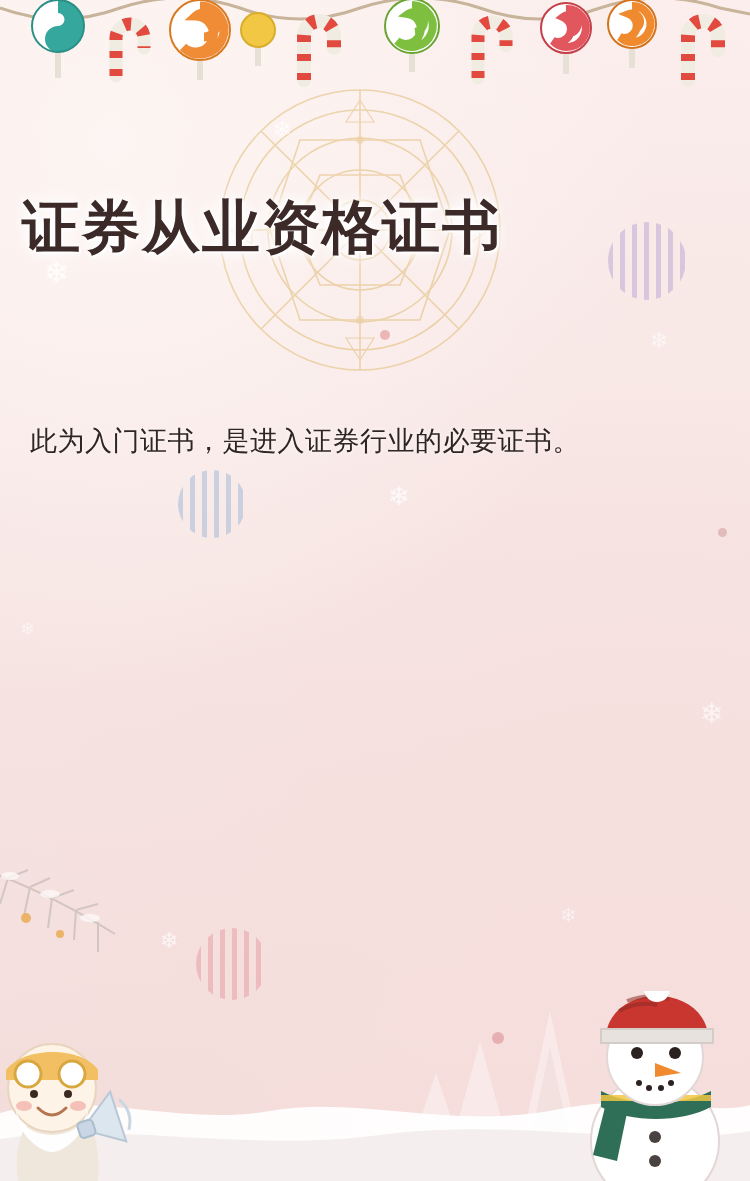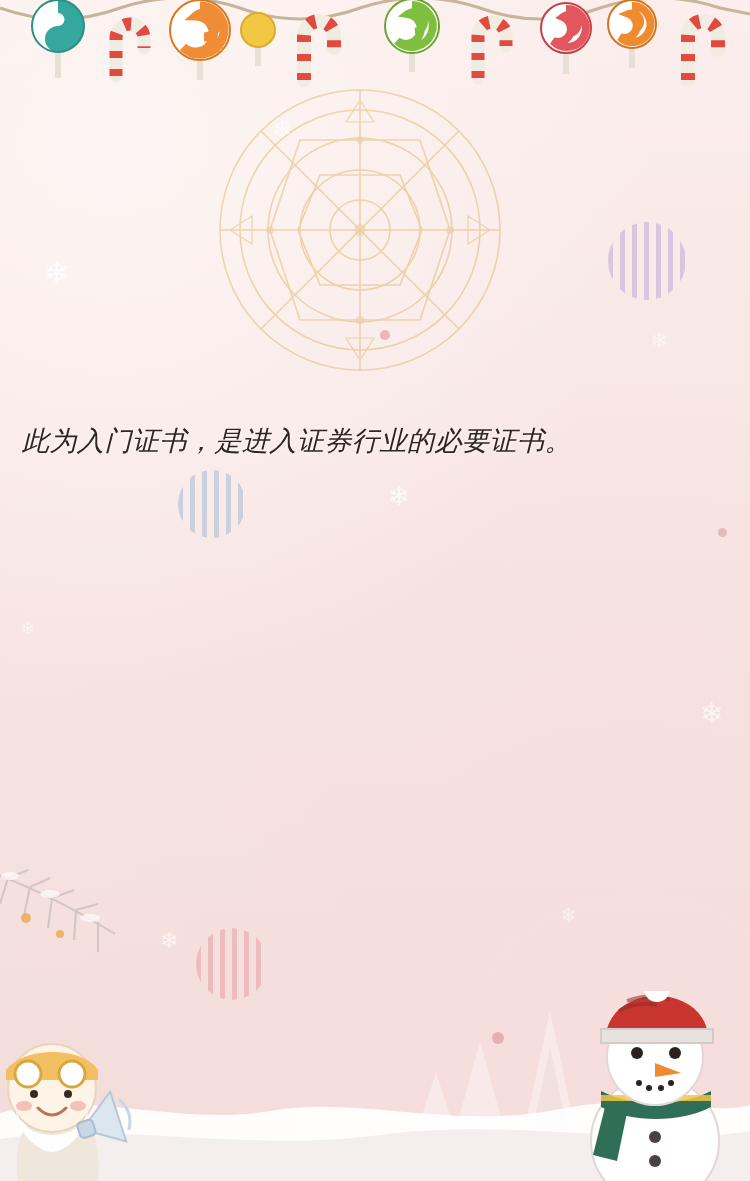--- a/index.html
+++ b/index.html
@@ -104,28 +104,27 @@
   }
 
   
   .content {
     position: absolute;
     top: 415px;
     left: 22px;
     width: 700px;
   }
   .para {
-    margin: 0 0 34px 0;
+    margin: 0 0 34px 8px;
     font-size: 27px;
     line-height: 52px;
     color: #2f2522;
     letter-spacing: .5px;
     text-align: justify;
     text-shadow: 0 0 4px rgba(255,255,255,.85);
-    font-style: italic;
   }
   .para:last-child { margin-bottom: 0; }
 
   
   .branch {
     position: absolute;
     left: -10px;
     top: 860px;
     width: 210px;
     height: 140px;
@@ -276,20 +275,23 @@
       <path d="M0,-18 a18,18 0 1 1 -12,31 a12,12 0 1 0 9,-23 a8,8 0 1 1 6,15" stroke="#ef8a2f" stroke-width="8" fill="none"></path>
       <circle cx="0" cy="0" r="24" fill="none" stroke="#d4731c" stroke-width="2"></circle>
     </g>
 
     <g transform="translate(680,10)">
       <path d="M8 70 L8 26 A15 15 0 0 1 38 26 L38 40" stroke="#f0ece2" stroke-width="14" fill="none" stroke-linecap="round"></path>
       <path d="M8 70 L8 26 A15 15 0 0 1 38 26 L38 40" stroke="#e24a3f" stroke-width="14" fill="none" stroke-dasharray="7 12"></path>
     </g>
   </svg>
 
+  <div class="title-wrap">
+    <h1 class="title">证券从业资格证书</h1>
+  </div>
 
   <div class="content">
     <p class="para">此为入门证书，是进入证券行业的必要证书。</p>
   </div>
 
   <svg class="branch" viewBox="0 0 210 140" xmlns="http://www.w3.org/2000/svg">
     <g stroke="#c7bcb7" stroke-width="2" fill="none" opacity=".9">
       <path d="M-5 10 C 40 26, 80 46, 125 74"></path>
       <path d="M18 18 L 10 44 M40 27 L 34 56 M62 38 L 58 68 M86 50 L 84 80 M108 62 L 108 92"></path>
       <path d="M18 18 L 38 10 M40 27 L 60 18 M62 38 L 84 30 M86 50 L 108 44"></path>

